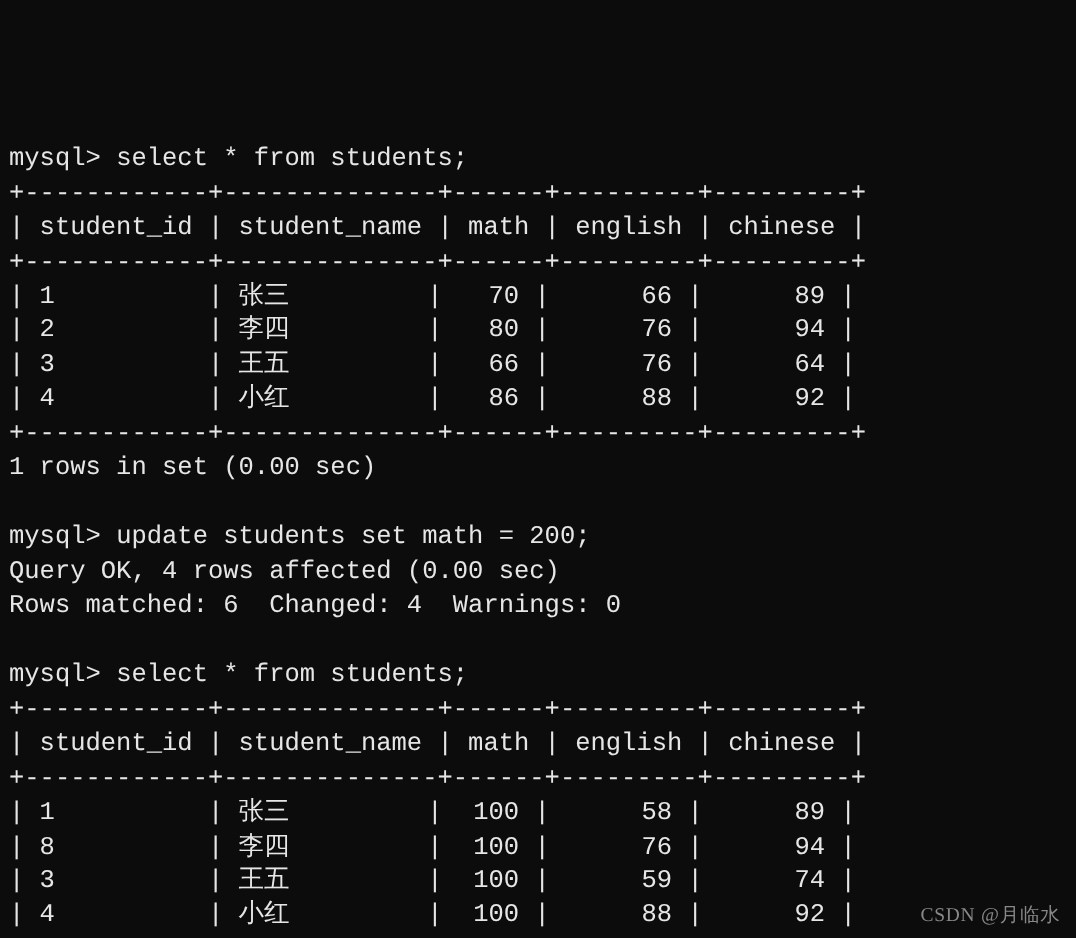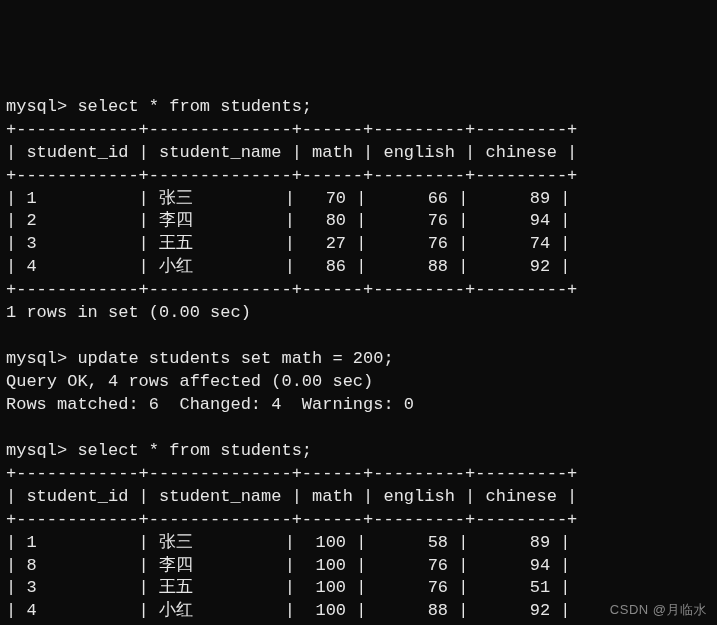--- a/index.html
+++ b/index.html
@@ -14,54 +14,54 @@
     height: 625px;
     box-sizing: border-box;
     white-space: pre;
     position: relative;
     overflow: hidden;
   }
   .watermark {
     position: absolute;
     right: 10px;
     bottom: 6px;
-    font-family: Liberation Sans, sans-serif;
+    font-family: Liberation Serif, serif;
     font-size: 13px;
     color: #888;
     letter-spacing: 0.5px;
     white-space: nowrap;
   }
 </style>
 </head>
 <body>
 
 
 
 <div><span>mysql&gt;</span> <span>select * from students;</span>
 <span>+------------+--------------+------+---------+---------+</span>
 <span>| student_id | student_name | math | english | chinese |</span>
 <span>+------------+--------------+------+---------+---------+</span>
 <span>| 1          | 张三         |   70 |      66 |      89 |</span>
 <span>| 2          | 李四         |   80 |      76 |      94 |</span>
-<span>| 3          | 王五         |   27 |      76 |      74 |</span>
+<span>| 3          | 王五         |   66 |      76 |      64 |</span>
 <span>| 4          | 小红         |   86 |      88 |      92 |</span>
 <span>+------------+--------------+------+---------+---------+</span>
 <span>1 rows in set (0.00 sec)</span>
 
 <span>mysql&gt;</span> <span>update students set math = 200;</span>
 <span>Query OK, 4 rows affected (0.00 sec)</span>
 <span>Rows matched: 6  Changed: 4  Warnings: 0</span>
 
 <span>mysql&gt;</span> <span>select * from students;</span>
 <span>+------------+--------------+------+---------+---------+</span>
 <span>| student_id | student_name | math | english | chinese |</span>
 <span>+------------+--------------+------+---------+---------+</span>
 <span>| 1          | 张三         |  100 |      58 |      89 |</span>
 <span>| 8          | 李四         |  100 |      76 |      94 |</span>
-<span>| 3          | 王五         |  100 |      76 |      51 |</span>
+<span>| 3          | 王五         |  100 |      59 |      74 |</span>
 <span>| 4          | 小红         |  100 |      88 |      92 |</span>
 <span>+------------+--------------+------+---------+---------+</span>
 </div>
 
 <div class="watermark">CSDN @月临水</div>
 
 
 
 
 </body></html>

